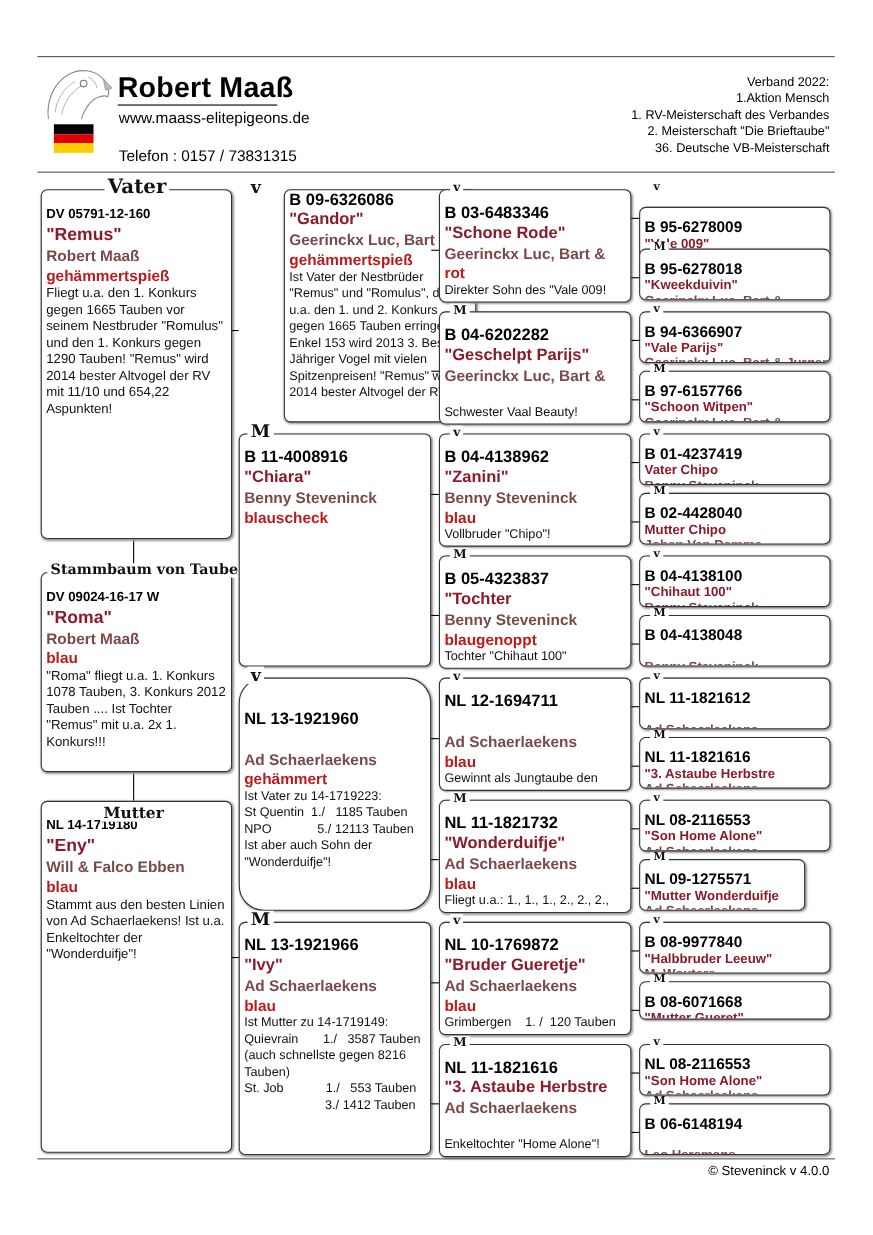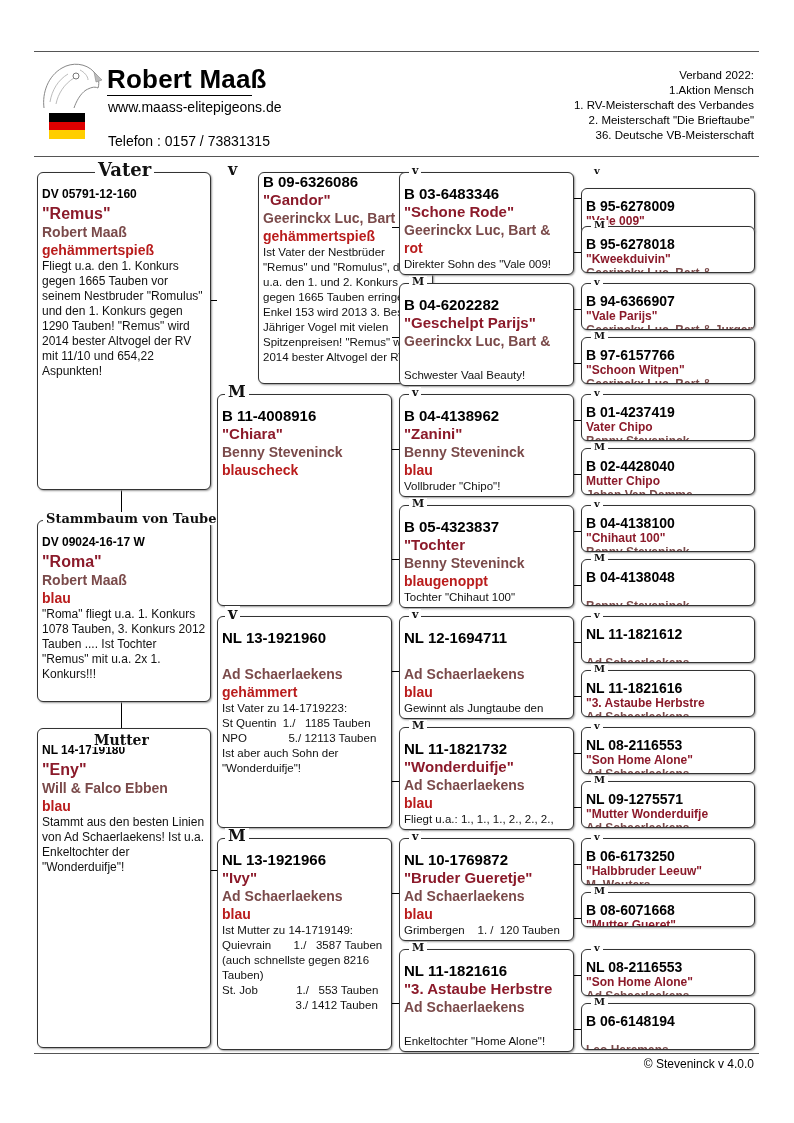--- a/index.html
+++ b/index.html
@@ -111,21 +111,21 @@
       <div class="note">Ist Vater der Nestbrüder "Remus" und "Romulus", die u.a. den 1. und 2. Konkurs gegen 1665 Tauben erringen! Enkel 153 wird 2013 3. Bester Jähriger Vogel mit vielen Spitzenpreisen! "Remus" wird 2014 bester Altvogel der RV!!!</div>
     </div>
     <div class="legend" style="left: 225px; top: 162.08px; font-size: 16px;">v</div>
     <div class="box b2" style="left: 217px; top: 394px; width: 175px; height: 212px; padding-top: 12px;">
       <div class="ring">B 11-4008916</div>
       <div class="pname">"Chiara"</div>
       <div class="breeder">Benny Steveninck</div>
       <div class="color">blauscheck</div>
     </div>
     <div class="legend" style="left: 225px; top: 384.08px; font-size: 16px;">M</div>
-    <div class="box b2" style="left: 217px; top: 616px; width: 175px; height: 212px; padding-top: 12px;">
+    <div class="box b2" style="left: 217px; top: 616px; width: 175px; height: 212px; padding-top: 28px; border-radius: 23px;">
       <div class="ring">NL 13-1921960</div>
       <div class="pname">&nbsp;</div>
       <div class="breeder">Ad Schaerlaekens</div>
       <div class="color">gehämmert</div>
       <div class="note">Ist Vater zu 14-1719223:
 St Quentin  1./   1185 Tauben
 NPO             5./ 12113 Tauben
 Ist aber auch Sohn der "Wonderduifje"!</div>
     </div>
     <div class="legend" style="left: 225px; top: 606.08px; font-size: 16px;">v</div>
@@ -274,28 +274,28 @@
       <div class="pname">"3. Astaube Herbstre</div>
       <div class="breeder">Ad Schaerlaekens</div>
     </div>
     <div class="legend" style="left: 591px; top: 663.8px; font-size: 10px;">M</div>
     <div class="box b4" style="left: 581px; top: 727px; width: 174px; height: 47px; padding-top: 9px;">
       <div class="ring">NL 08-2116553</div>
       <div class="pname">"Son Home Alone"</div>
       <div class="breeder">Ad Schaerlaekens</div>
     </div>
     <div class="legend" style="left: 591px; top: 720.8px; font-size: 10px;">v</div>
-    <div class="box b4" style="left: 581px; top: 781px; width: 174px; height: 47px; padding-top: 9px;">
+    <div class="box b4" style="left: 581px; top: 781px; width: 151px; height: 47px; padding-top: 9px;">
       <div class="ring">NL 09-1275571</div>
       <div class="pname">"Mutter Wonderduifje</div>
       <div class="breeder">Ad Schaerlaekens</div>
     </div>
     <div class="legend" style="left: 591px; top: 774.8px; font-size: 10px;">M</div>
     <div class="box b4" style="left: 581px; top: 838px; width: 174px; height: 47px; padding-top: 9px;">
-      <div class="ring">B 06-6173250</div>
+      <div class="ring">B 08-9977840</div>
       <div class="pname">"Halbbruder Leeuw"</div>
       <div class="breeder">M. Wouters</div>
     </div>
     <div class="legend" style="left: 591px; top: 831.8px; font-size: 10px;">v</div>
     <div class="box b4" style="left: 581px; top: 892px; width: 174px; height: 35px; padding-top: 9px;">
       <div class="ring">B 08-6071668</div>
       <div class="pname">"Mutter Gueret"</div>
       <div class="breeder">Rudi Diels</div>
     </div>
     <div class="legend" style="left: 591px; top: 885.8px; font-size: 10px;">M</div>

